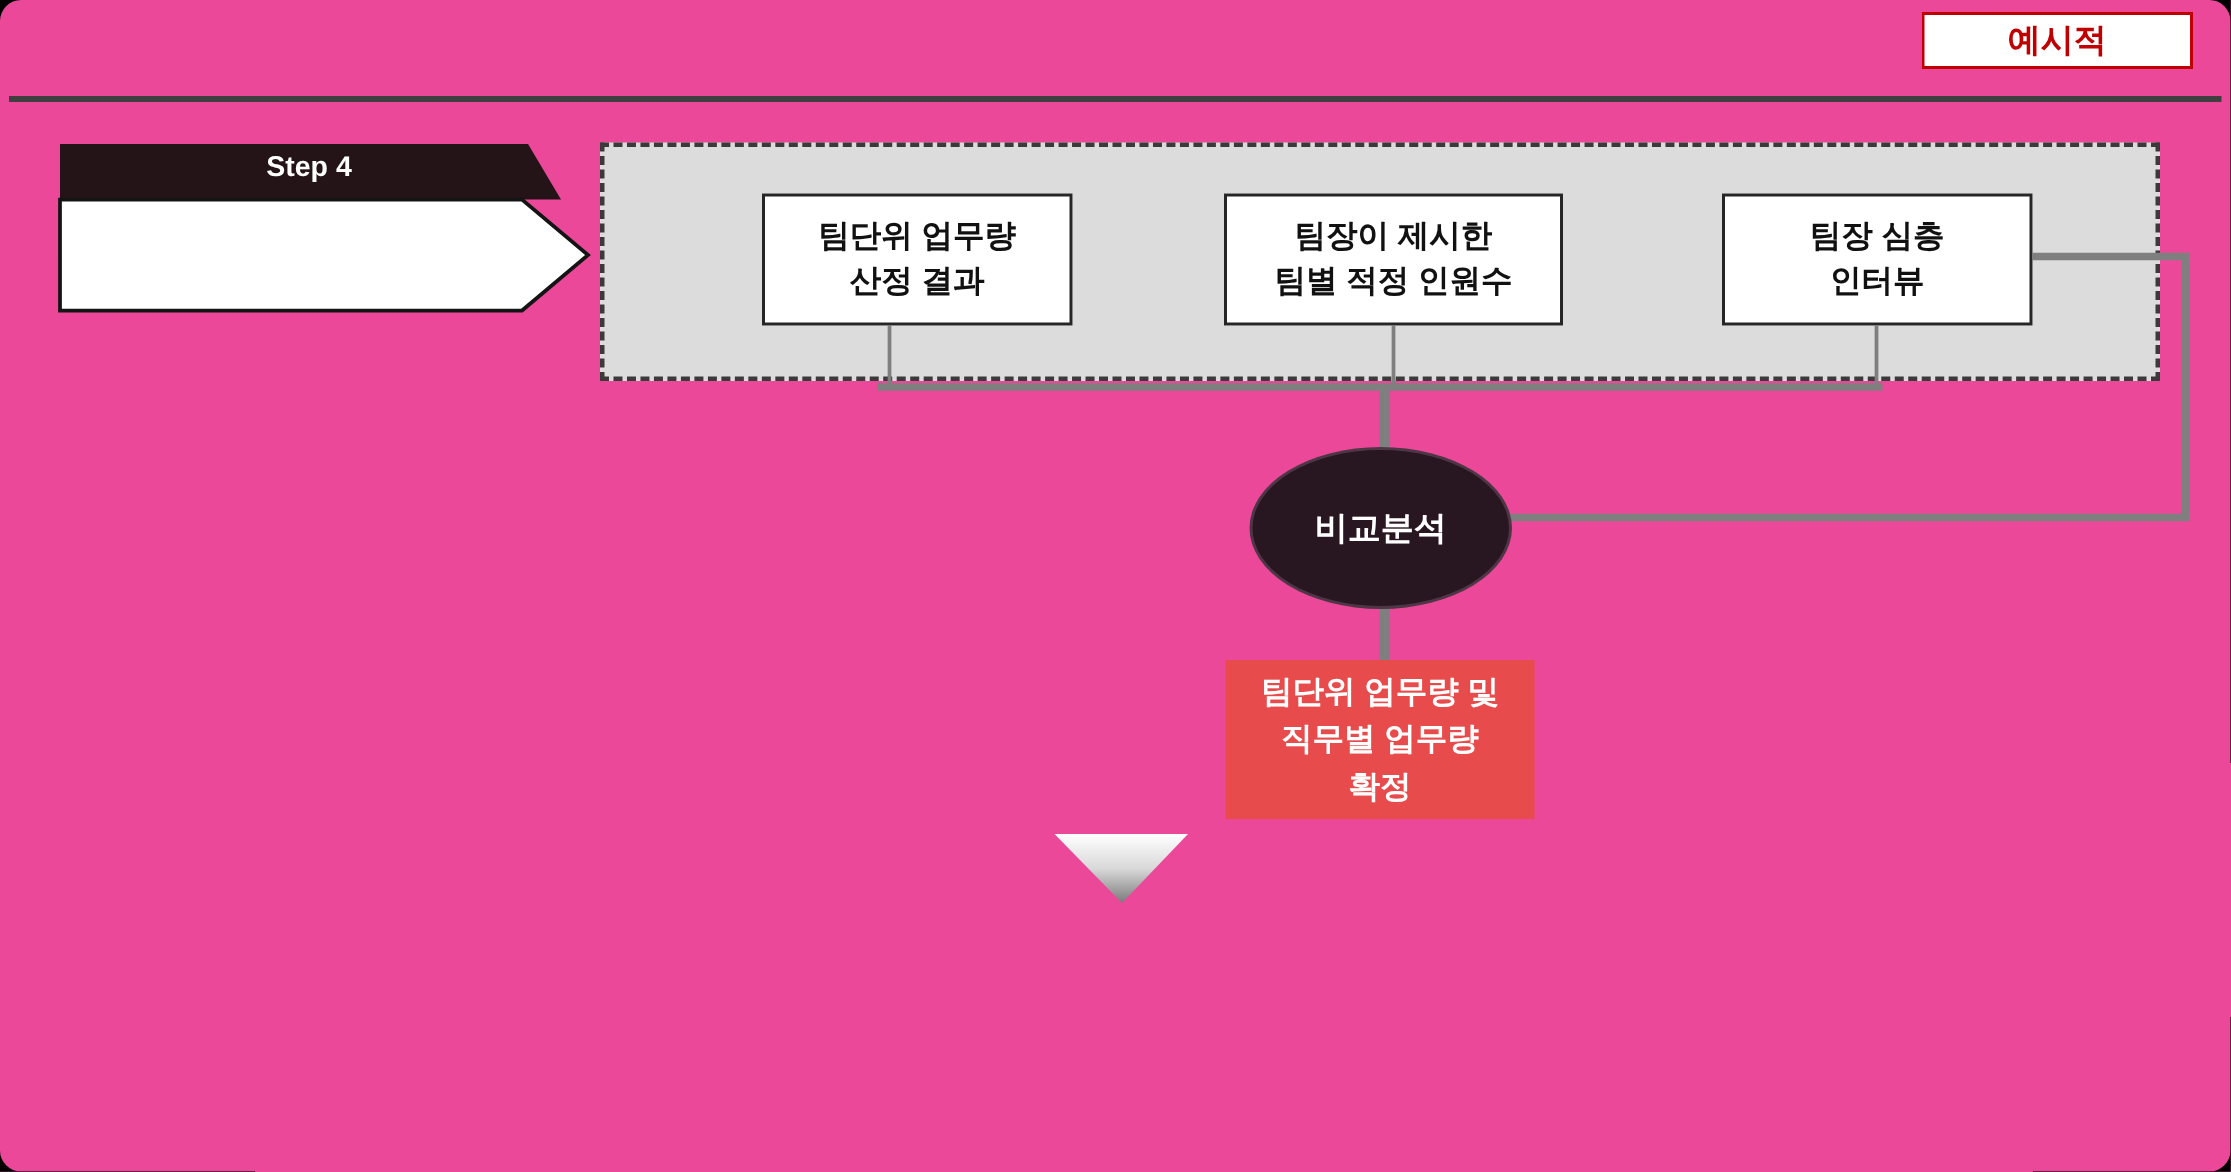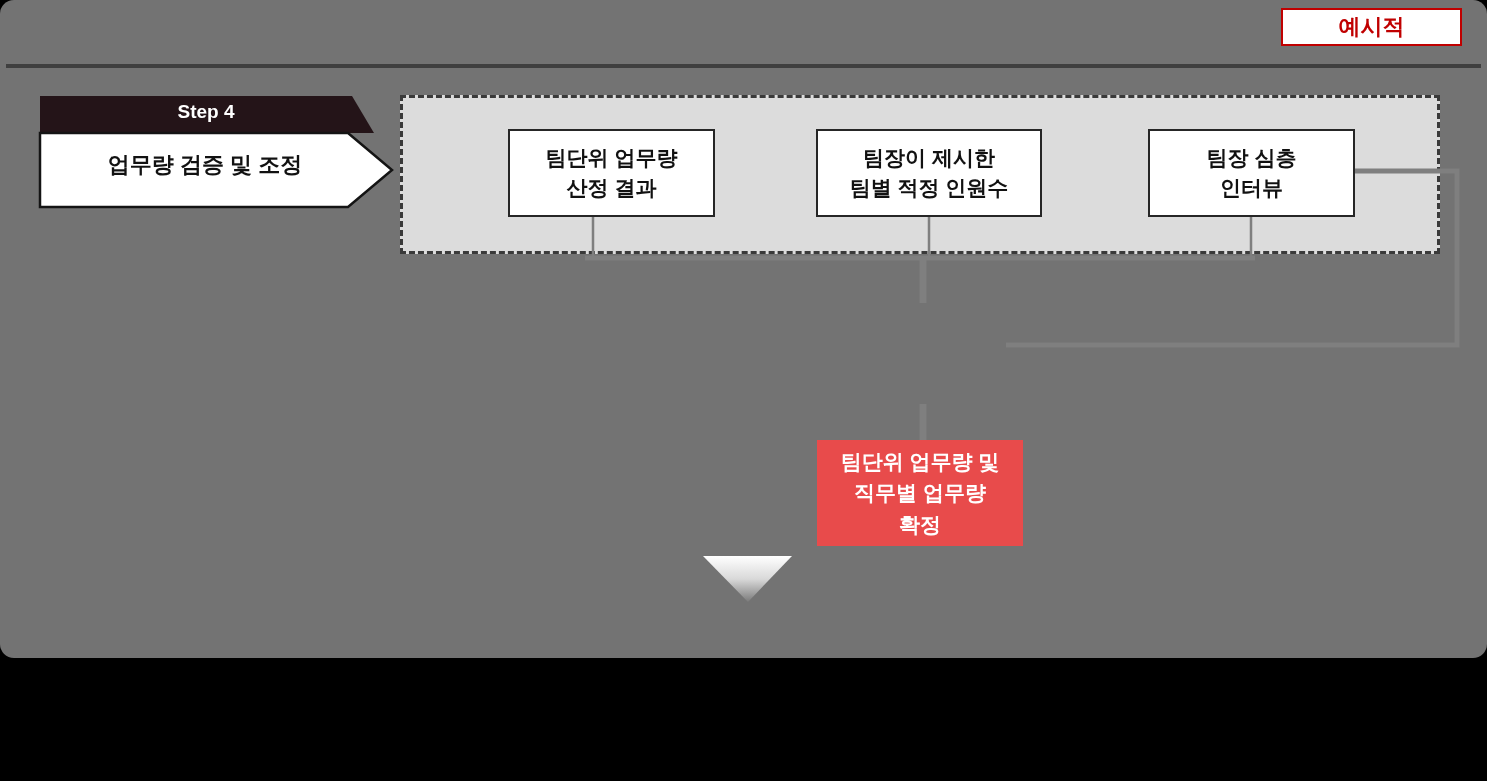--- a/index.html
+++ b/index.html
@@ -2,22 +2,22 @@
 <html><head>
 <meta charset="utf-8">
 <style>
   * { box-sizing: border-box; margin: 0; padding: 0; }
   html, body { background: #000; }
   body { font-family: "Liberation Sans", "DejaVu Sans", sans-serif; }
 
   .canvas {
     position: relative;
     width: 1487px;
-    height: 658px;
-    background: #737373;
+    height: 781px;
+    background: #ec4899;
     overflow: hidden;
     border-radius: 14px;
   }
 
   .badge {
     position: absolute;
     left: 1281px; top: 8px;
     width: 181px; height: 38px;
     background: #ffffff;
     border: 2.5px solid #c00000;
@@ -130,21 +130,20 @@
   <div class="badge">예시적</div>
 
   <div class="top-rule"></div>
 
   <div class="step-banner">
     <svg viewBox="0 0 364 122" width="364" height="122">
       <polygon points="4,4 316,4 338,41 4,41" fill="#241418"></polygon>
       <polygon points="4,41 312,41 356,78 312,115 4,115" fill="#ffffff" stroke="#141414" stroke-width="2.5"></polygon>
     </svg>
     <div class="step-label">Step 4</div>
-    <div class="step-title">업무량 검증 및 조정</div>
   </div>
 
   <div class="panel"></div>
 
   <svg class="connectors" viewBox="0 0 1487 781">
 
     <line x1="593" y1="217" x2="593" y2="258" stroke="#7f7f7f" stroke-width="2.5"></line>
     <line x1="929" y1="217" x2="929" y2="258" stroke="#7f7f7f" stroke-width="2.5"></line>
     <line x1="1251" y1="217" x2="1251" y2="258" stroke="#7f7f7f" stroke-width="2.5"></line>
 
@@ -157,20 +156,23 @@
     <polyline points="1355,171 1457,171 1457,345 1006,345" fill="none" stroke="#7f7f7f" stroke-width="5"></polyline>
   </svg>
 
   <div class="src-box src1">팀단위 업무량
 산정 결과</div>
   <div class="src-box src2">팀장이 제시한
 팀별 적정 인원수</div>
   <div class="src-box src3">팀장 심층
 인터뷰</div>
 
+  <div class="ellipse">
+    <span>비교분석</span>
+  </div>
 
   <div class="result-box">팀단위 업무량 및
 직무별 업무량
 확정</div>
 
   <svg class="down-arrow" viewBox="0 0 110 65">
     <defs>
       <linearGradient id="triGrad" x1="0" y1="0" x2="0" y2="1">
         <stop offset="0" stop-color="#ffffff"></stop>
         <stop offset="0.5" stop-color="#d9d9d9"></stop>

